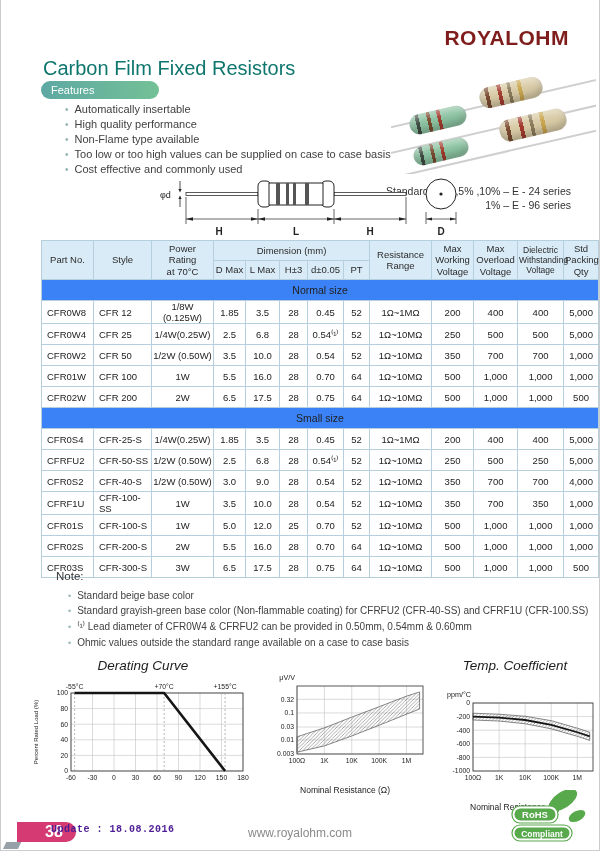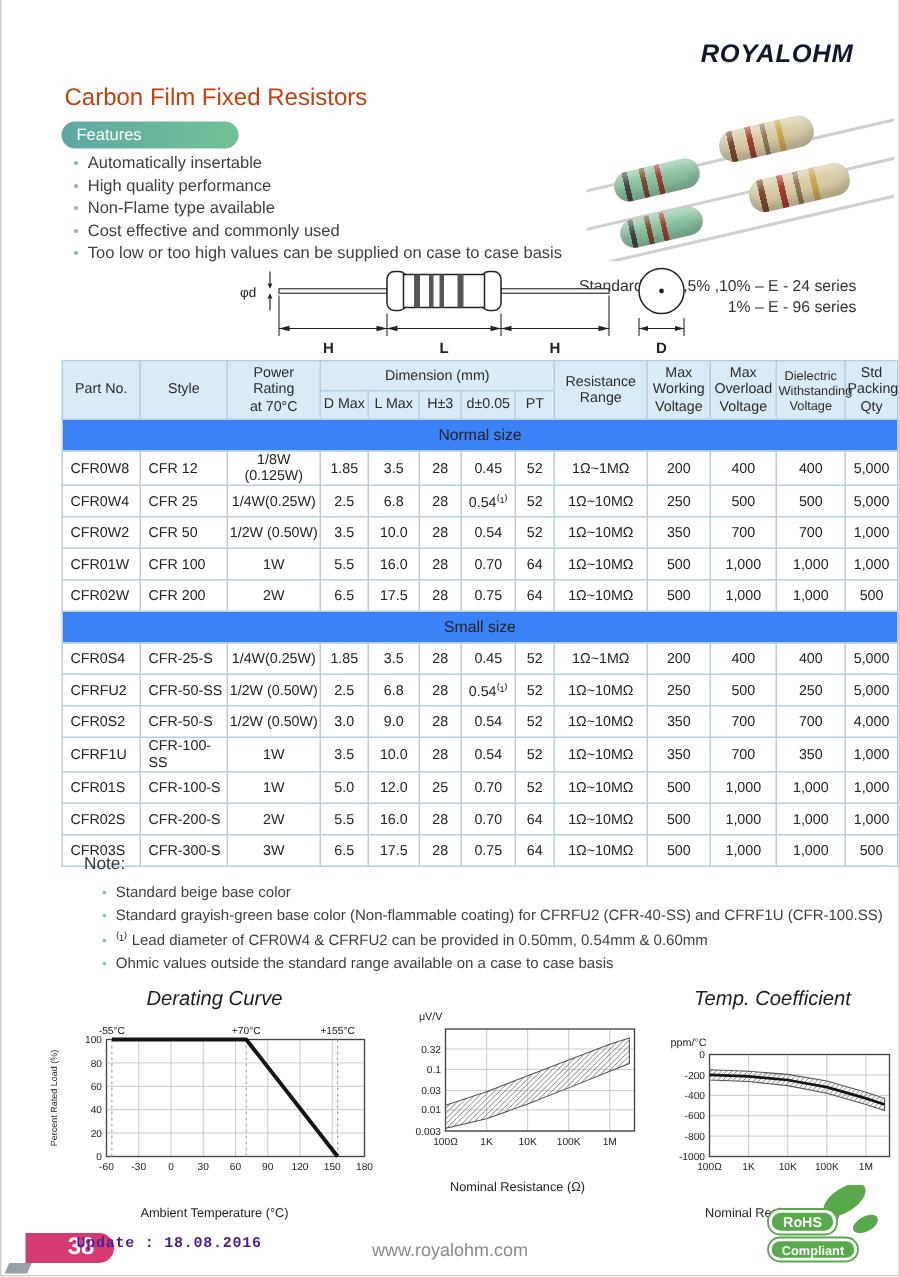--- a/index.html
+++ b/index.html
@@ -1,25 +1,25 @@
 <!DOCTYPE html>
 <html><head>
 <meta charset="utf-8">
 <style>
   html,body{margin:0;padding:0;background:#fff;}
   .page{position:relative;width:600px;height:851px;background:#fff;overflow:hidden;
         font-family:"Liberation Sans",sans-serif;color:#222;
         border-left:1px solid #ccc;border-right:1px solid #ccc;border-bottom:1px solid #ccc;box-sizing:border-box;}
-  .brand{position:absolute;top:26px;right:30px;font-size:17px;font-weight:bold;color:#0f172a;letter-spacing:.5px;font-style:italic;}
-  .title{position:absolute;top:57px;left:42px;font-size:16px;font-weight:500;color:#c2410c;}
+  .brand{position:absolute;top:26px;right:30px;font-size:21px;font-weight:bold;color:#7f1d1d;letter-spacing:.5px;}
+  .title{position:absolute;top:57px;left:42px;font-size:20px;font-weight:500;color:#0f766e;}
   .features-badge{position:absolute;top:81px;left:40px;width:118px;height:18px;border-radius:9px;
         background:linear-gradient(90deg,#5da9a3,#74c096);color:#fff;font-size:11px;line-height:18px;
         padding-left:10px;box-sizing:border-box;}
   .features-list{position:absolute;top:100px;left:48px;list-style:none;margin:0;padding:0;}
-  .features-list li{font-size:11px;color:#3f3f3f;margin:3px 0;}
+  .features-list li{font-size:11px;color:#3f3f3f;margin:3px 16px;}
   .features-list li::before{content:"•";color:#93b3b0;margin-right:6px;font-size:10px;}
   
   .photo{position:absolute;left:390px;top:64px;width:205px;height:110px;overflow:hidden;}
   .wire{position:absolute;height:2px;background:#cfcfcf;border-radius:1px;}
   .res{position:absolute;border-radius:10px;box-shadow:inset 0 -5px 7px rgba(0,0,0,.22),inset 0 4px 6px rgba(255,255,255,.45);}
   .res.beige{background:linear-gradient(90deg,#d9cba6 0 10%,#7a4a2f 10% 16%,#d9cba6 16% 30%,#a33b2e 30% 36%,#d9cba6 36% 46%,#8a7a5a 46% 51%,#d9cba6 51% 62%,#caa64f 62% 68%,#d9cba6 68% 100%);}
   .res.green{background:linear-gradient(90deg,#8cc3a2 0 12%,#3f4a42 12% 18%,#8cc3a2 18% 32%,#7a4a2f 32% 38%,#8cc3a2 38% 50%,#a33b2e 50% 56%,#8cc3a2 56% 100%);}
   .standard-note{position:absolute;top:184px;right:28px;text-align:right;font-size:10.5px;color:#333;line-height:14px;}
   .tech-drawing{position:absolute;left:155px;top:164px;}
   .tech-drawing text{font-size:9px;fill:#222;}
@@ -62,22 +62,22 @@
 <div class="page">
 
   <div class="brand">ROYALOHM</div>
   <div class="title">Carbon Film Fixed Resistors</div>
 
   <div class="features-badge">Features</div>
   <ul class="features-list">
     <li>Automatically insertable</li>
     <li>High quality performance</li>
     <li>Non-Flame type available</li>
+    <li>Too low or too high values can be supplied on case to case basis</li>
     <li>Cost effective and commonly used</li>
-    <li>Too low or too high values can be supplied on case to case basis</li>
   </ul>
 
   <div class="photo">
     <div class="wire" style="width:240px;left:-15px;top:38px;transform:rotate(-13deg);"></div>
     <div class="wire" style="width:240px;left:-25px;top:66px;transform:rotate(-13deg);"></div>
     <div class="wire" style="width:240px;left:-20px;top:90px;transform:rotate(-13deg);"></div>
     <div class="res beige" style="left:88px;top:18px;width:64px;height:21px;transform:rotate(-13deg);"></div>
     <div class="res green" style="left:18px;top:46px;width:58px;height:20px;transform:rotate(-13deg);"></div>
     <div class="res beige" style="left:108px;top:50px;width:68px;height:22px;transform:rotate(-13deg);"></div>
     <div class="res green" style="left:22px;top:78px;width:56px;height:19px;transform:rotate(-13deg);"></div>
@@ -281,21 +281,21 @@
           <td class="c6">0.54⁽¹⁾</td>
           <td class="c7">52</td>
           <td class="c8">1Ω~10MΩ</td>
           <td class="c9">250</td>
           <td class="c10">500</td>
           <td class="c11">250</td>
           <td class="c12">5,000</td>
         </tr>
         <tr>
           <td class="c0">CFR0S2</td>
-          <td class="c1">CFR-50-S</td>
+          <td class="c1">CFR-40-S</td>
           <td class="c2">1/2W (0.50W)</td>
           <td class="c3">3.0</td>
           <td class="c4">9.0</td>
           <td class="c5">28</td>
           <td class="c6">0.54</td>
           <td class="c7">52</td>
           <td class="c8">1Ω~10MΩ</td>
           <td class="c9">350</td>
           <td class="c10">700</td>
           <td class="c11">700</td>
@@ -410,21 +410,20 @@
         <text x="39" y="20.4" text-anchor="end" font-size="6.8" fill="#222">100</text>
         <text x="9" y="57" text-anchor="middle" font-size="6" fill="#222" transform="rotate(-90 9 57)">Percent Rated Load (%)</text>
         <line x1="45.583333333333336" y1="18" x2="45.583333333333336" y2="96" stroke="#999" stroke-width="0.7" stroke-dasharray="2,2"></line>
         <text x="45.583333333333336" y="14" text-anchor="middle" font-size="6.8" fill="#222">-55°C</text>
         <line x1="135.16666666666666" y1="18" x2="135.16666666666666" y2="96" stroke="#999" stroke-width="0.7" stroke-dasharray="2,2"></line>
         <text x="135.16666666666666" y="14" text-anchor="middle" font-size="6.8" fill="#222">+70°C</text>
         <line x1="196.08333333333334" y1="18" x2="196.08333333333334" y2="96" stroke="#999" stroke-width="0.7" stroke-dasharray="2,2"></line>
         <text x="196.08333333333334" y="14" text-anchor="middle" font-size="6.8" fill="#222">+155°C</text>
         <polyline points="45.583333333333336,18 135.16666666666666,18 196.08333333333334,96" fill="none" stroke="#151515" stroke-width="2.6" stroke-linejoin="round"></polyline>
       </svg>
-    <div class="chart-xlabel">Ambient Temperature (°C)</div>
   </div>
   <div class="chart" id="chart-block-1">
     <svg width="172" height="122" viewBox="0 0 172 122">
         <line x1="38" y1="28" x2="38" y2="96" stroke="#c3c3c3" stroke-width="0.6"></line>
         <line x1="65.3790433495939" y1="28" x2="65.3790433495939" y2="96" stroke="#c3c3c3" stroke-width="0.6"></line>
         <line x1="92.7580866991878" y1="28" x2="92.7580866991878" y2="96" stroke="#c3c3c3" stroke-width="0.6"></line>
         <line x1="120.13713004878171" y1="28" x2="120.13713004878171" y2="96" stroke="#c3c3c3" stroke-width="0.6"></line>
         <line x1="147.5161733983756" y1="28" x2="147.5161733983756" y2="96" stroke="#c3c3c3" stroke-width="0.6"></line>
         <line x1="38" y1="41.33785919644238" x2="164" y2="41.33785919644238" stroke="#c3c3c3" stroke-width="0.6"></line>
         <line x1="38" y1="54.953336591071064" x2="164" y2="54.953336591071064" stroke="#c3c3c3" stroke-width="0.6"></line>

